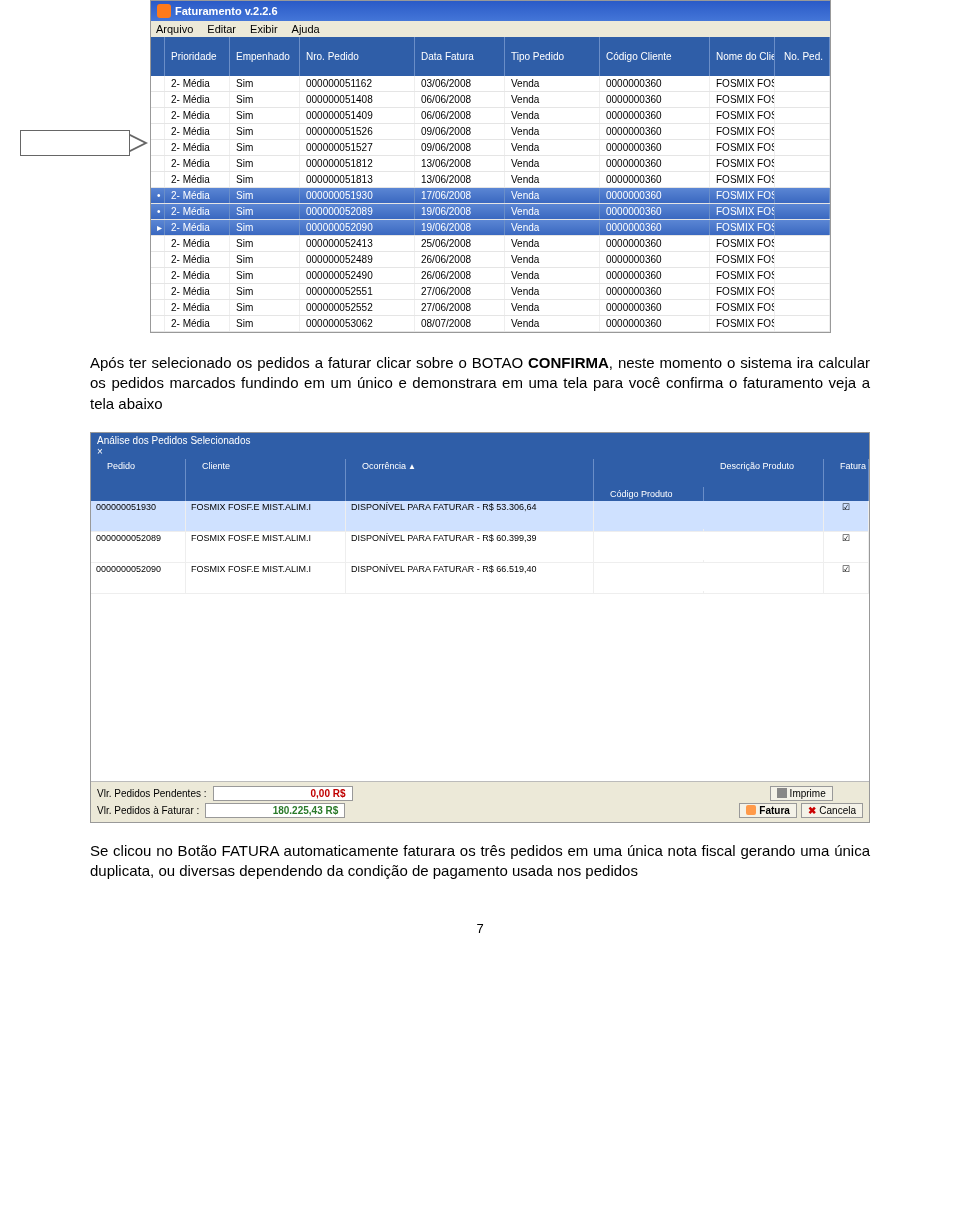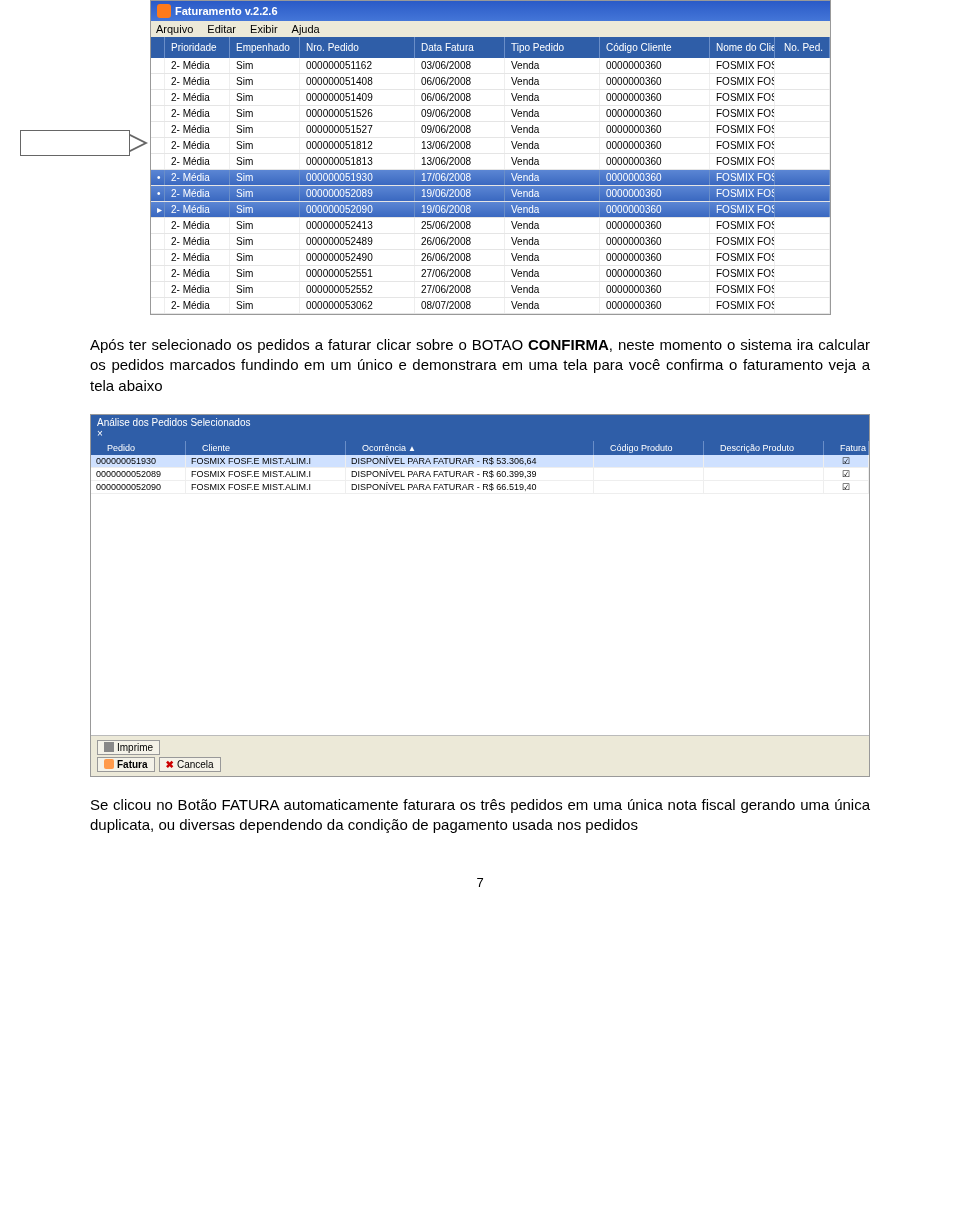--- a/index.html
+++ b/index.html
@@ -12,21 +12,21 @@
   .titlebar { background: linear-gradient(#2a5ac7, #4476d8); color: #fff; padding: 3px 6px; font-size: 11px; font-weight: bold; display: flex; align-items: center; gap: 4px; }
   .titlebar-icon { width: 14px; height: 14px; background: #ff7a1a; border-radius: 3px; display: inline-block; }
   .menubar { background: #ece9d8; padding: 2px 5px; font-size: 11px; display: flex; gap: 14px; }
   .menubar span { cursor: default; }
   .toolbar { background: #d8d4c8; padding: 6px 8px; display: flex; gap: 24px; border-bottom: 1px solid #bbb; }
   .toolbar-item { display: flex; flex-direction: column; align-items: center; font-size: 10px; gap: 2px; }
   .tb-icon { width: 36px; height: 36px; border-radius: 50%; background: radial-gradient(circle at 35% 30%, #ff9a4a, #d93b0a); border: 1px solid #a83000; }
   
   
   .grid-header { display: flex; background: #2f5ea8; color: #fff; font-size: 10px; }
-  .grid-header .col { padding: 5px 6px; border-right: 1px solid #6a8ec8; white-space: nowrap; overflow: hidden; }
+  .grid-header .col { padding: 14px 6px; border-right: 1px solid #6a8ec8; white-space: nowrap; overflow: hidden; }
   .grid-body { background: #fff; max-height: 260px; overflow: hidden; }
   .grid-row { display: flex; font-size: 10px; border-bottom: 1px solid #e5e5e5; }
   .grid-row .col { padding: 2px 6px; border-right: 1px solid #eee; white-space: nowrap; overflow: hidden; }
   .grid-row.sel { background: linear-gradient(#5b86d4, #3a68c0); color: #fff; }
   .grid-row.sel .col { border-right-color: #6a8ec8; }
   .grid-row .marker { width: 14px; text-align: center; }
   
   .c-mark { width: 14px; flex: 0 0 14px; }
   .c-prio { width: 65px; flex: 0 0 65px; }
   .c-emp  { width: 70px; flex: 0 0 70px; }
@@ -52,31 +52,31 @@
   .panel2-header { display: flex; background: #2f5ea8; color: #fff; font-size: 9px; }
   .panel2-header .pcol { padding: 2px 16px; border-right: 1px solid #6a8ec8; white-space: nowrap; overflow: hidden; }
   .panel2-body { background: #fff; height: 280px; }
   .panel2-row { display: flex; font-size: 9px; border-bottom: 1px solid #eee; }
   .panel2-row .pcol { padding: 1px 5px; border-right: 1px solid #eee; white-space: nowrap; overflow: hidden; }
   .panel2-row.hl { background: #cfe1ff; }
   
   .pc-ped { width: 95px; flex: 0 0 95px; }
   .pc-cli { width: 160px; flex: 0 0 160px; }
   .pc-oco { flex: 1; }
-  .pc-cod { width: 110px; flex: 0 0 110px; }
+  .pc-cod { width: 110px; flex: 0 0 110px; margin-top: 28px; }
   .pc-desc{ width: 120px; flex: 0 0 120px; }
   .pc-fat { width: 45px; flex: 0 0 45px; text-align: center; }
   
   .panel2-footer { display: flex; justify-content: space-between; align-items: flex-end; padding: 4px 6px; background: #ece9d8; font-size: 10px; border-top: 1px solid #bbb; flex-wrap: wrap; }
   .footer-left { display: flex; flex-direction: column; gap: 2px; }
   .val-row { display: flex; align-items: center; gap: 6px; }
   .val-box { background: #fff; border: 1px solid #999; padding: 1px 6px; min-width: 140px; text-align: right; font-weight: bold; }
   .val-red { color: #c00000; }
   .val-green { color: #2a7a2a; }
-  .footer-right { display: flex; flex-direction: column; gap: 2px; align-items: flex-start; }
+  .footer-right { display: flex; flex-direction: column; gap: 2px; align-items: center; }
   .btn-row { display: flex; gap: 4px; }
   .btn-sm { border: 1px solid #999; background: #f4f2e8; padding: 1px 6px; font-size: 10px; display: flex; align-items: center; gap: 3px; cursor: pointer; }
   .icon-print { width: 10px; height: 10px; background: #888; }
   .icon-x { color: #c00; font-weight: bold; }
   .icon-fat { width: 10px; height: 10px; background: #ff9a4a; border-radius: 2px; }
   
   .para .bold { font-weight: bold; }
   .page-num { text-align: center; margin-top: 40px; font-size: 13px; }
   
   .tri-sort::after { content:"▲"; font-size:8px; margin-left:2px; }
@@ -331,20 +331,30 @@
         <div class="panel2-row">
           <div class="pcol pc-ped">0000000052090</div>
           <div class="pcol pc-cli">FOSMIX FOSF.E MIST.ALIM.I</div>
           <div class="pcol pc-oco">DISPONÍVEL PARA FATURAR - R$ 66.519,40</div>
           <div class="pcol pc-cod"></div>
           <div class="pcol pc-desc"></div>
           <div class="pcol pc-fat">☑</div>
         </div>
       </div>
     <div class="panel2-footer">
+      <div class="footer-left">
+        <div class="val-row">
+          <span>Vlr. Pedidos Pendentes :</span>
+          <span class="val-box val-red">0,00 R$</span>
+        </div>
+        <div class="val-row">
+          <span>Vlr. Pedidos à Faturar :</span>
+          <span class="val-box val-green">180.225,43 R$</span>
+        </div>
+      </div>
       <div class="footer-right">
         <div class="btn-row">
           <div class="btn-sm">
             <span class="icon-print"></span>
             <span>Imprime</span>
           </div>
         </div>
         <div class="btn-row">
           <div class="btn-sm">
             <span class="icon-fat"></span>

